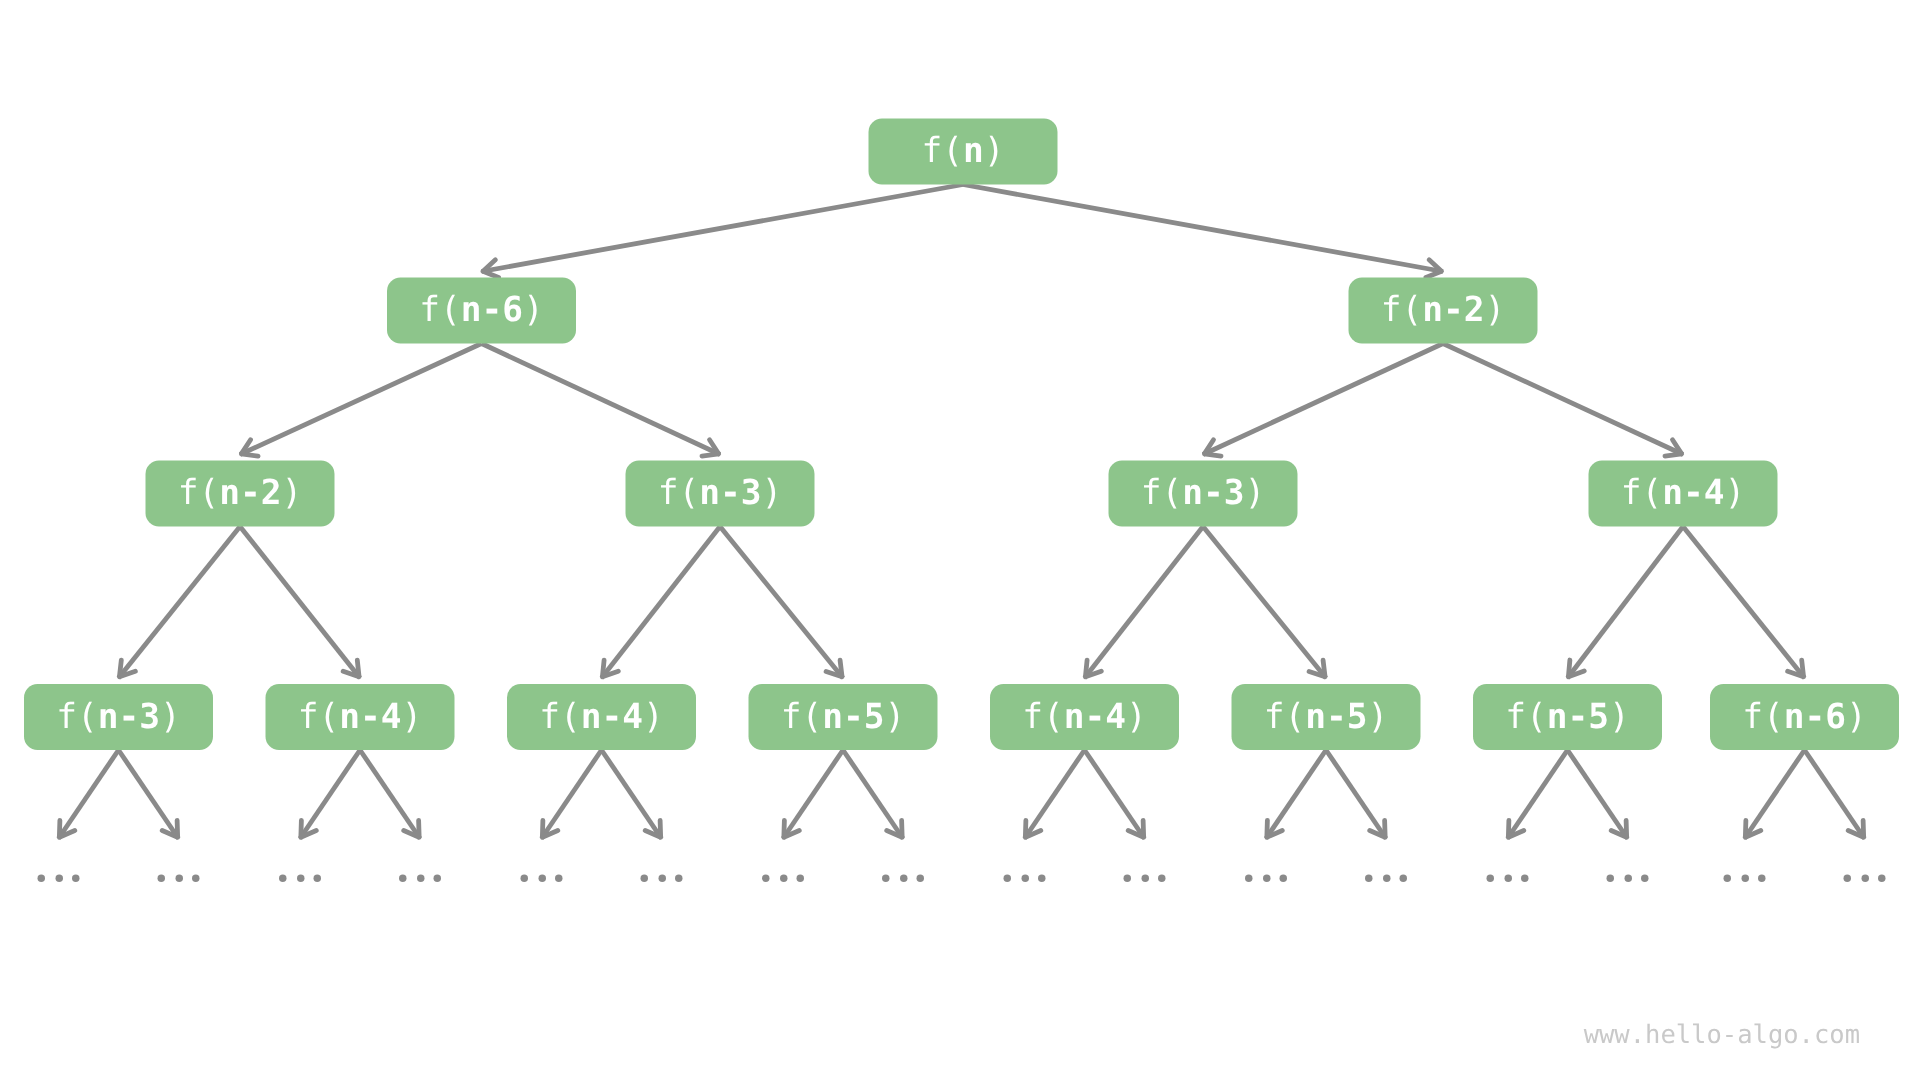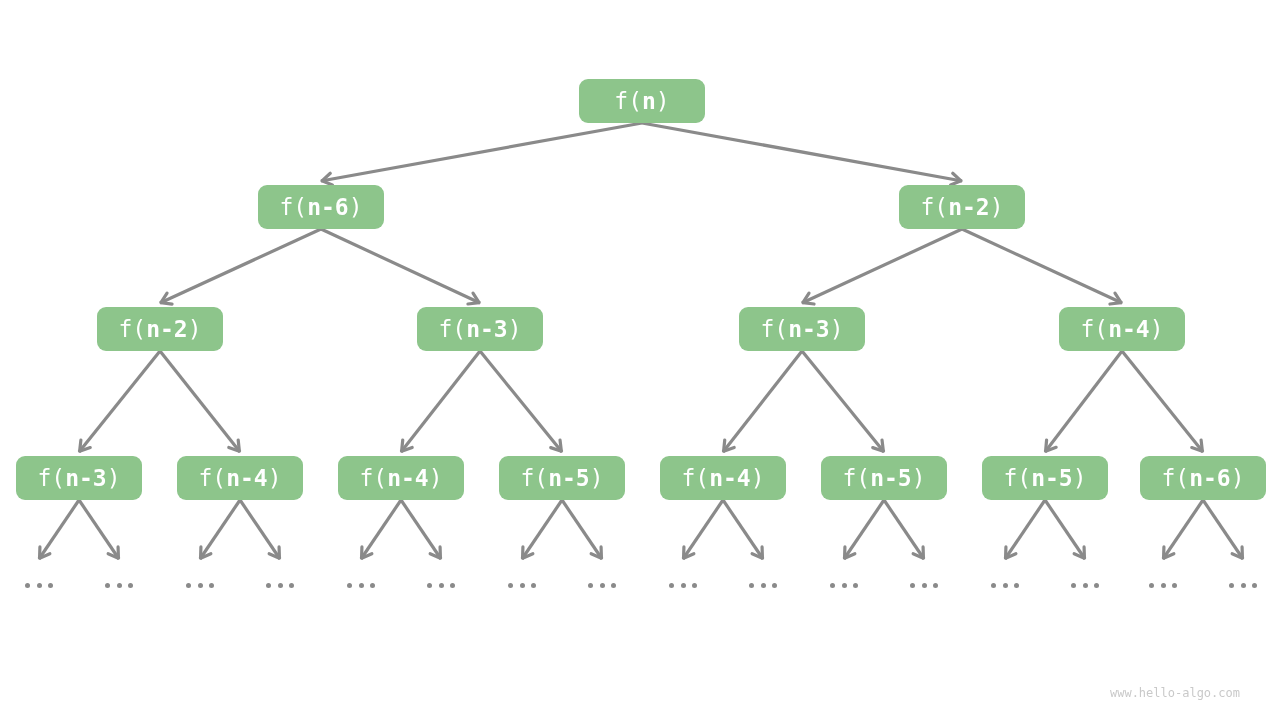--- a/index.html
+++ b/index.html
@@ -14,21 +14,21 @@
   .node {
     position: absolute; display: flex; align-items: center; justify-content: center;
     background: var(--node-bg, #8DC58B); color: var(--node-fg, #ffffff);
     border-radius: 9px; font-size: 23px; line-height: 1; white-space: pre;
   }
   .node .b { font-weight: bold; }
   .ellipsis { position: absolute; display: flex; gap: 6.5px; width: 28px; justify-content: center; }
   .ellipsis i { width: 5px; height: 5px; border-radius: 50%; background: var(--dot-color, #8A8A8A); display: block; }
   .watermark {
     position: absolute; right: 40px; bottom: 20px;
-    font-size: 12px; color: var(--wm-color, #C9C9C9);
+    font-size: 17px; color: var(--wm-color, #C9C9C9);
   }
 </style>
 </head>
 <body>
 
 <div class="canvas">
   <svg id="edges-svg" xmlns="http://www.w3.org/2000/svg" viewBox="0 0 1280 720">
     <defs>
       <marker id="arrowhead" markerUnits="userSpaceOnUse" markerWidth="26" markerHeight="26" viewBox="-13 -13 26 26" refX="1" refY="0" orient="auto">
         <path id="arrow-path" d="M-9.5,-6 L0,0 L-9.5,6" fill="none" stroke-width="3.2" stroke-linecap="round" stroke-linejoin="round" stroke="#8A8A8A"></path>

